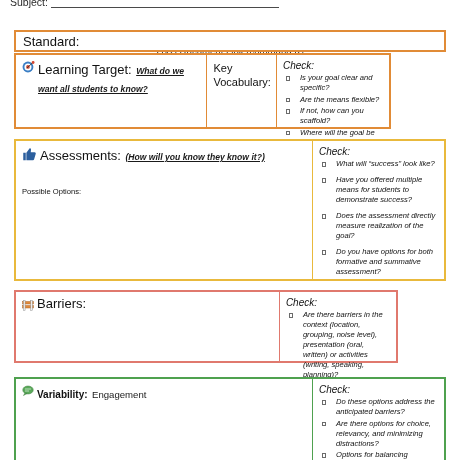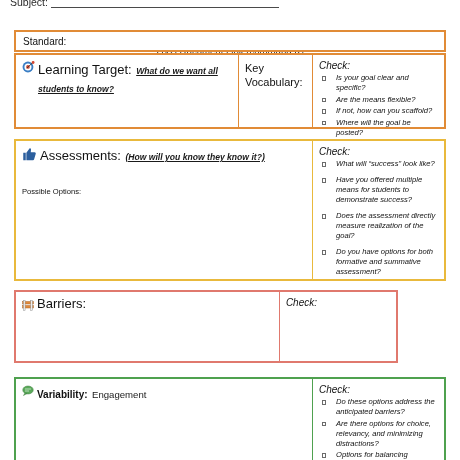--- a/index.html
+++ b/index.html
@@ -41,21 +41,21 @@
   .col-main{padding:5px 6px 4px 6px;}
   .col-vocab{padding:6px 5px 4px 6px;}
   .col-check{padding:5px 5px 4px 6px;}
 
   
   .standard-box{
     position:absolute;box-sizing:border-box;
     border:2.4px solid #E18B36;background:#fff;
     padding:3px 0 3px 7px;display:flex;align-items:center;
   }
-  .standard-label{font-size:10px;color:#111;}
+  .standard-label{font-size:13px;color:#111;}
 
   
   .head-row{display:flex;align-items:flex-start;gap:3px;}
   .head-title{font-size:13px;color:#111;line-height:1.1;}
   .head-title.bold{font-weight:bold;font-size:10px;}
   .head-sub{
     font-size:8.6px;font-style:italic;font-weight:bold;text-decoration:underline;
     color:#1a1a1a;line-height:1.25;
   }
   .head-sub.plain{font-style:normal;font-weight:normal;text-decoration:none;font-size:9.6px;}
@@ -94,21 +94,21 @@
     <span class="subject-label">Subject:</span>
     <span class="subject-rule"></span>
   </div>
 
   <div class="gvc-link">GVC Document Link (command K)</div>
 
   <div class="standard-box" style="left:14px;top:30px;width:432px;height:22px;">
     <span class="standard-label">Standard:</span>
   </div>
 
-  <div class="section sec-orange" style="left:14px;top:53px;width:432px;height:76px;">
+  <div class="section sec-orange" style="left:14px;top:53px;width:377px;height:76px;">
 
     <div class="col col-main" style="width:222px;">
       <div class="head-row">
         <span class="icon icon-target">
           <svg viewBox="0 0 24 24" width="13" height="13">
             <circle cx="11" cy="11" r="10" fill="#3a7ec4"></circle>
             <circle cx="11" cy="11" r="6.5" fill="#ffffff"></circle>
             <circle cx="11" cy="11" r="3.4" fill="#d2452f"></circle>
             <path d="M9 13 L20 3" stroke="#2f2f2f" stroke-width="1.6" fill="none"></path>
             <circle cx="20.5" cy="2.8" r="2.6" fill="#d2452f"></circle>
@@ -179,20 +179,23 @@
             <rect x="3" y="1" width="3.2" height="20" fill="#efefef" stroke="#8a8a8a" stroke-width="0.9"></rect>
             <rect x="17.5" y="1" width="3.2" height="20" fill="#efefef" stroke="#8a8a8a" stroke-width="0.9"></rect>
           </svg>
         </span>
         <span class="head-title">Barriers:</span>
       </div>
     </div>
 
     <div class="col col-check vdiv-red" style="width:131px;">
       <div class="check-title">Check:</div>
+      <ul class="check-list">
+        <li>Are there barriers in the context (location, grouping, noise level), presentation (oral, written) or activities (writing, speaking, planning)?</li>
+      </ul>
     </div>
   </div>
 
   <div class="section sec-green" style="left:14px;top:377px;width:432px;height:86px;">
 
     <div class="col col-main" style="width:296px;">
       <div class="head-row">
         <span class="icon icon-bubble">
           <svg viewBox="0 0 24 22" width="12" height="11">
             <ellipse cx="12" cy="10" rx="10.5" ry="8" fill="#5aa95a" stroke="#3f7f3f" stroke-width="1"></ellipse>

